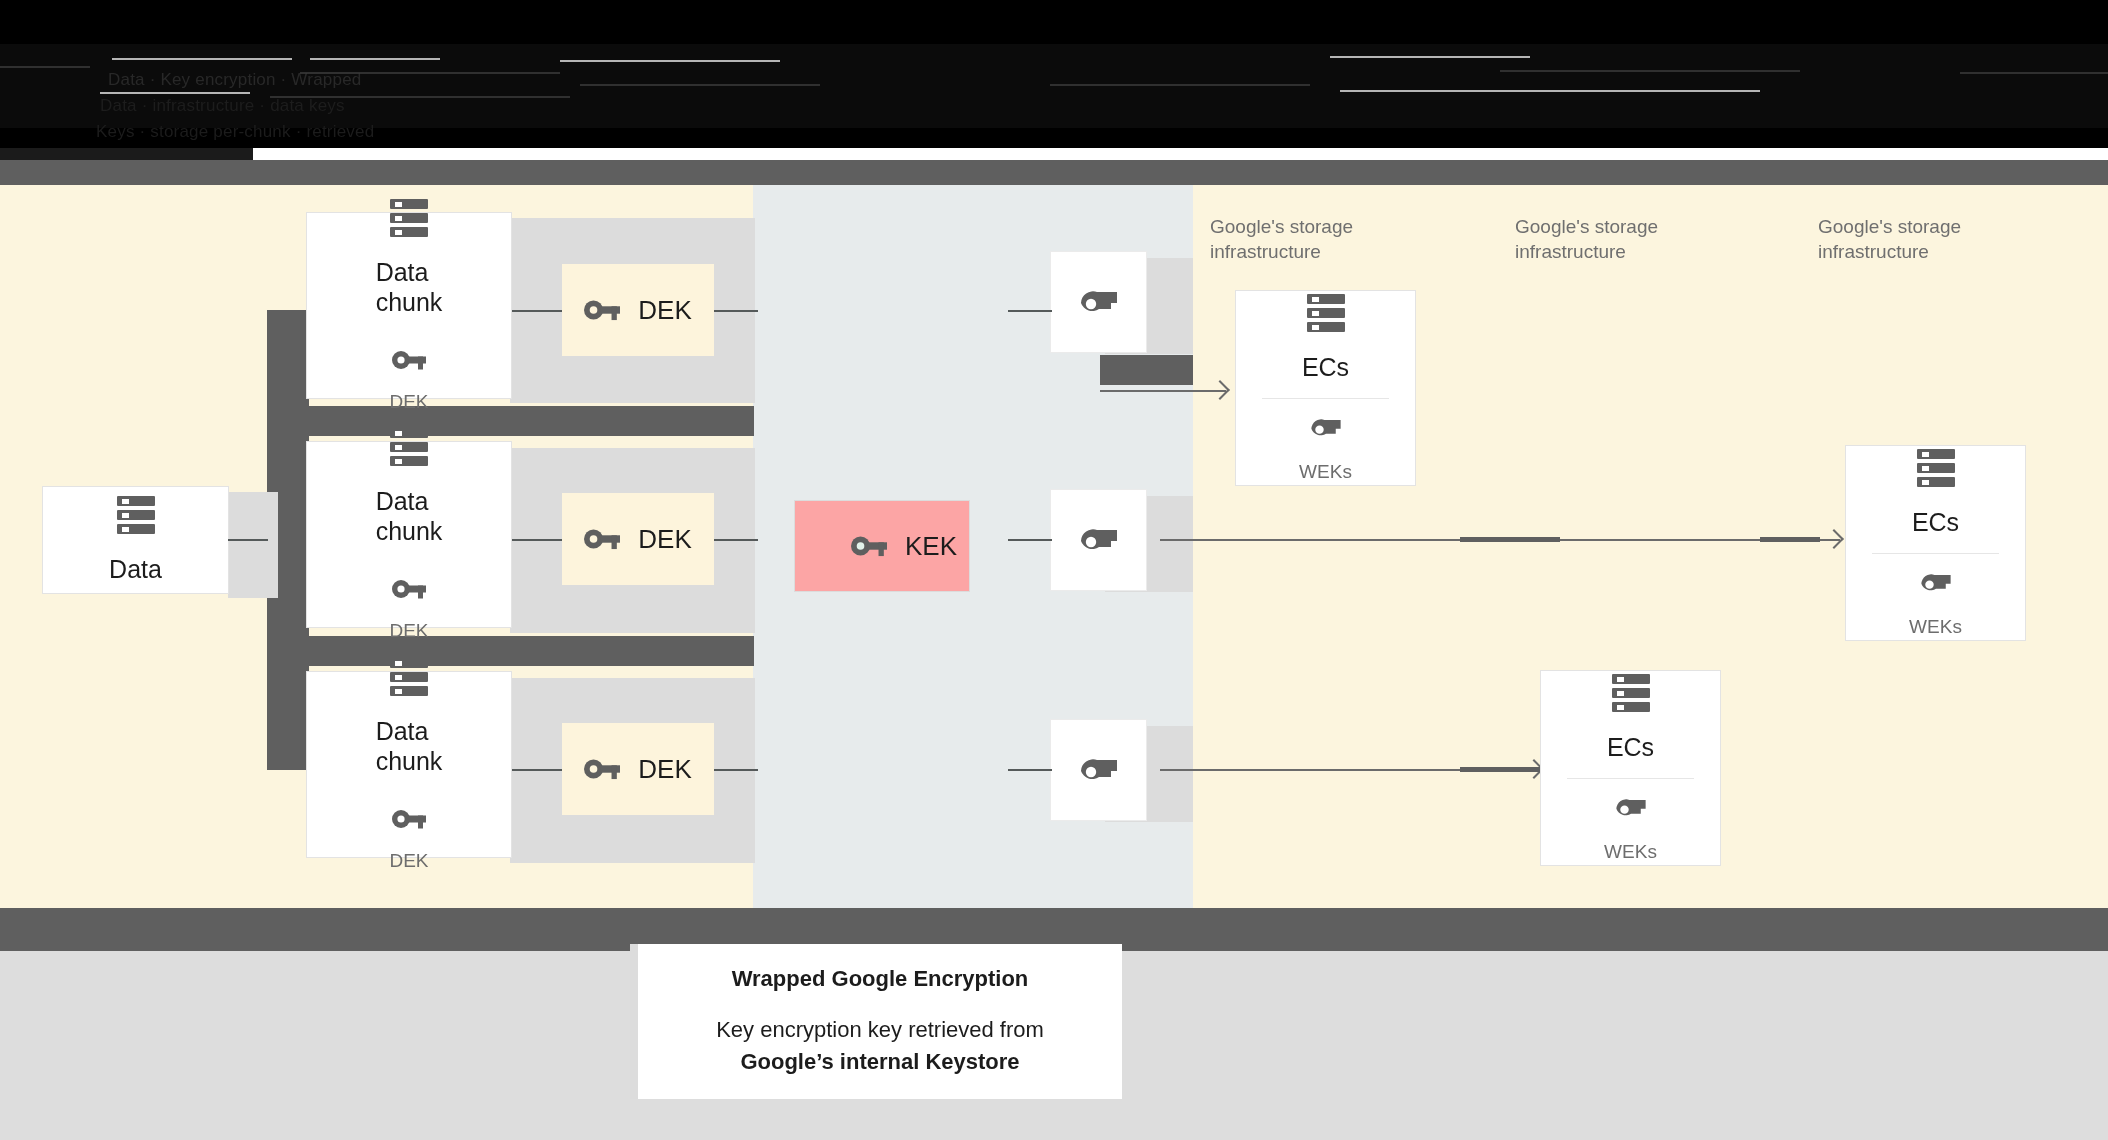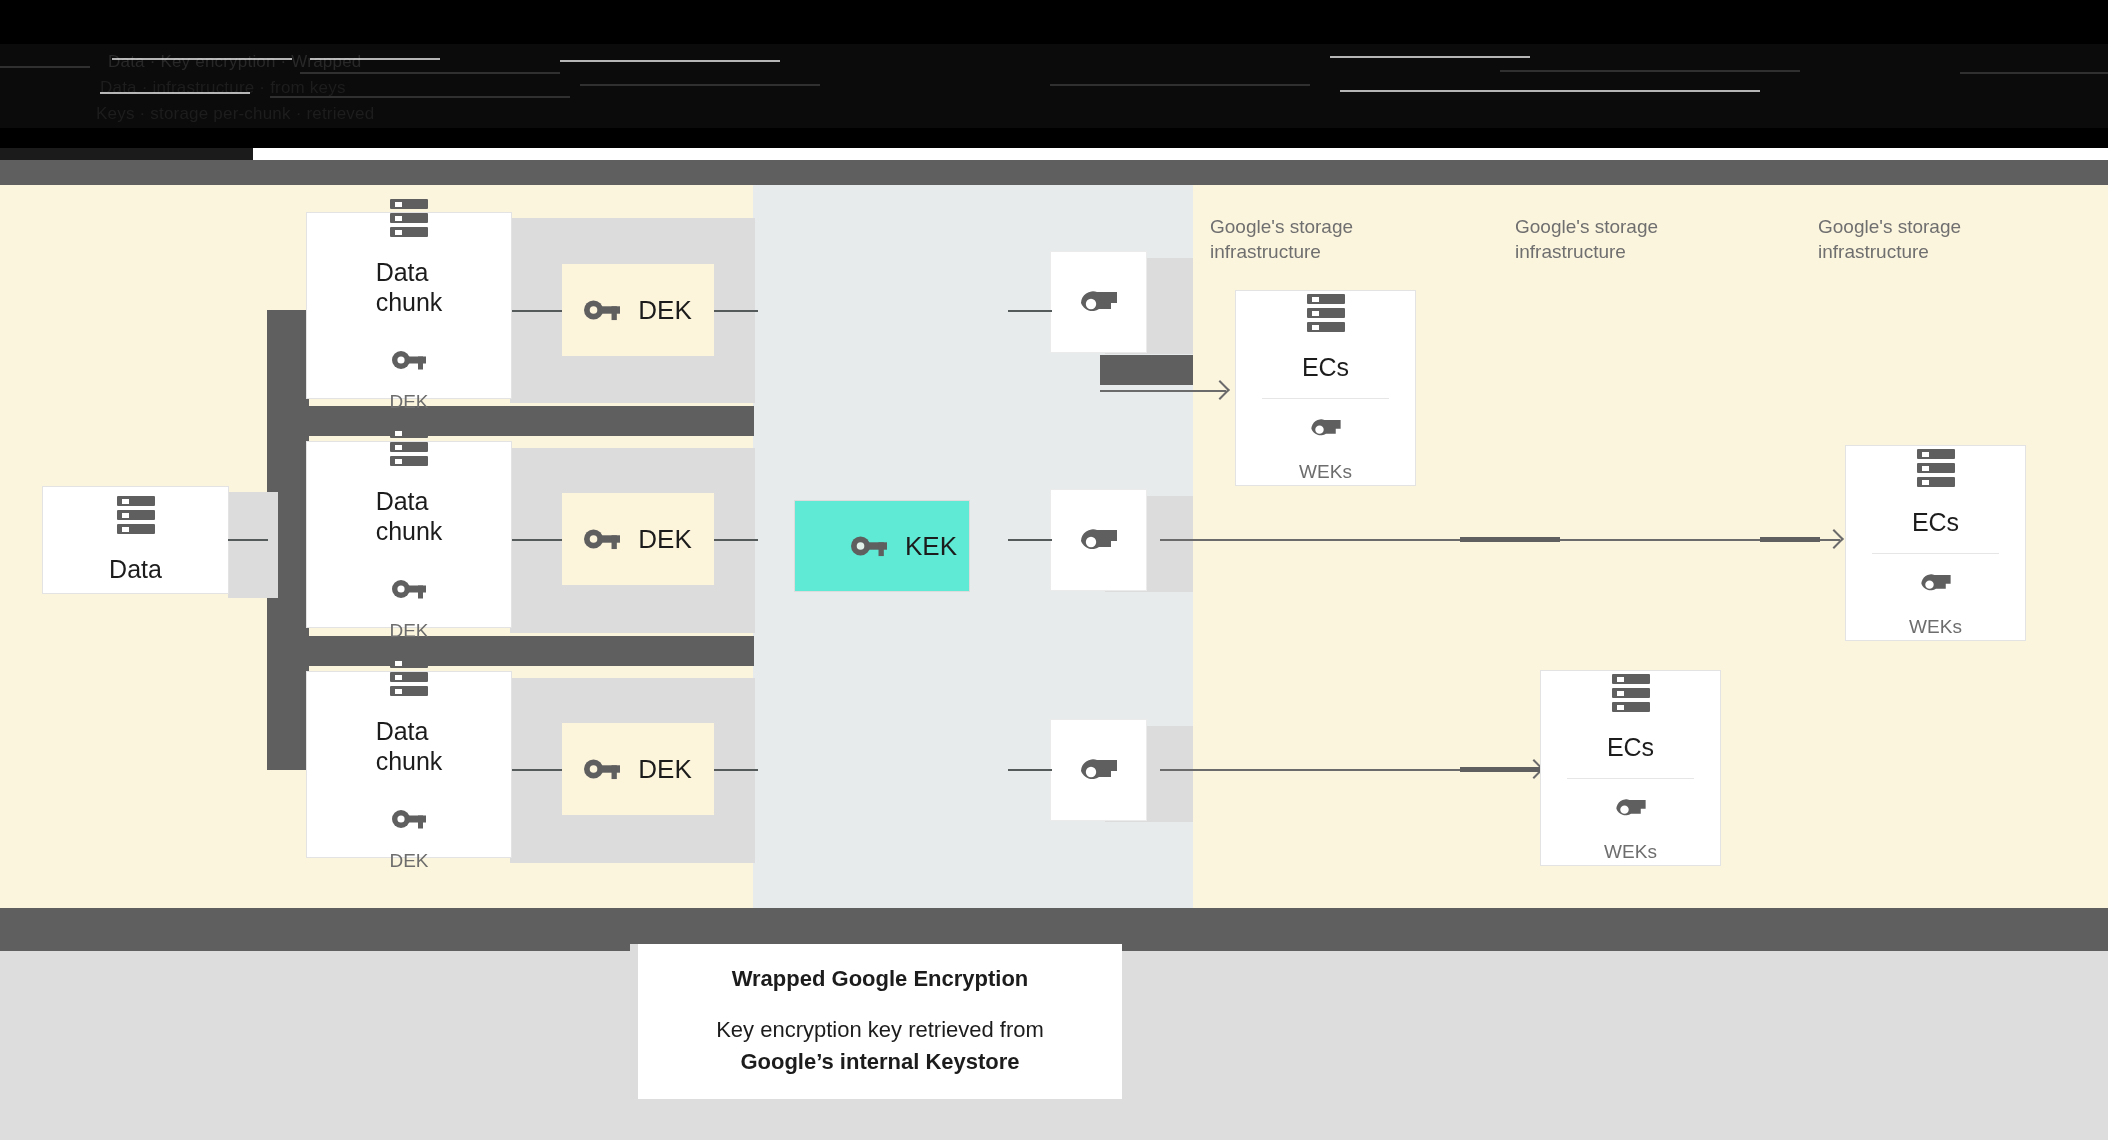--- a/index.html
+++ b/index.html
@@ -8,21 +8,21 @@
     background: #ffffff;
     font-family: "Liberation Sans", sans-serif;
     overflow: hidden;
   }
   #stage { position: relative; width: 2108px; height: 1140px; background:#fff; }
 
   
   .topband { position:absolute; left:0; top:0; width:2108px; height:148px; background:#000; }
   .topband-inner { position:absolute; left:0; top:44px; width:2108px; height:84px; background:#0b0b0b; }
   .glyphline { position:absolute; color:#2a2a2a; font-size:17px; letter-spacing:.2px;
-               white-space:nowrap; opacity:.95; }
+               white-space:nowrap; opacity:.95;margin-top:18px; }
   .glyphline.dim { color:#1e1e1e; }
   .scratch { position:absolute; background:#3a3a3a; height:2px; opacity:.8; }
   .scratch.light { background:#efefef; height:2px; opacity:.75; }
   .topband-step { position:absolute; left:0; top:148px; width:253px; height:30px; background:#1b1b1b; }
 
   
   .band-top   { position:absolute; left:0; top:160px; width:2108px; height:25px; background:#5f5f5f; }
   .band-bottom{ position:absolute; left:0; top:908px; width:2108px; height:43px; background:#5f5f5f; }
   .band-bottom2{ position:absolute; left:0; top:928px; width:2108px; height:23px; background:#5f5f5f; }
   .footer-area{ position:absolute; left:0; top:951px; width:2108px; height:189px; background:#dddddd; }
@@ -63,21 +63,21 @@
   .card-row { display:flex; align-items:center; gap:20px; padding:0 26px;flex-direction:column; }
   .card-title { font-size:25px; color:#1c1c1c; line-height:1.18; }
   .card-divider { height:1px; background:#e6e6e6; margin:16px 26px; }
   .card-sub { font-size:19px; color:#6d6d6d; }
 
   .keybox {
     position:absolute; display:flex; align-items:center; gap:18px;
     justify-content:center;
   }
   .keybox.dek { background:#fdf4dc; }
-  .keybox.kek { background:#5eead4; border:1px solid #dcdcdc;padding-left:44px; }
+  .keybox.kek { background:#fca5a5; border:1px solid #dcdcdc;padding-left:44px; }
   .keybox-label { font-size:26px; color:#1c1c1c; }
 
   .keysq { position:absolute; background:#ffffff; border:1px solid #ebebeb;
            display:flex; align-items:center; justify-content:center; }
 
   
   .svc-icon { display:block; flex:0 0 auto; }
   .key-icon { display:block; flex:0 0 auto; }
 
   
@@ -95,21 +95,21 @@
   .caption-shadow { position:absolute; left:630px; top:944px; width:10px; height:155px; background:#dcdcdc; }
 </style>
 </head>
 <body>
 
 <div id="stage">
 
   <div class="topband">
     <div class="topband-inner"></div>
     <div class="glyphline" style="left:108px; top:52px;">Data  ·  Key encryption  ·  Wrapped</div>
-    <div class="glyphline dim" style="left:100px; top:78px;">Data  ·  infrastructure  ·  from keys</div>
+    <div class="glyphline dim" style="left:100px; top:78px;">Data  ·  infrastructure  ·  data keys</div>
     <div class="glyphline dim" style="left:96px; top:104px;">Keys  ·  storage per-chunk  ·  retrieved</div>
 
     <div class="scratch light" style="left:112px; top:58px;  width:180px;"></div>
     <div class="scratch light" style="left:310px; top:58px;  width:130px;"></div>
     <div class="scratch" style="left:300px; top:72px;  width:260px;"></div>
     <div class="scratch light" style="left:560px; top:60px;  width:220px;"></div>
     <div class="scratch" style="left:580px; top:84px;  width:240px;"></div>
     <div class="scratch light" style="left:100px; top:92px;  width:150px;"></div>
     <div class="scratch" style="left:270px; top:96px;  width:300px;"></div>
     <div class="scratch light" style="left:1330px;top:56px;  width:200px;"></div>

